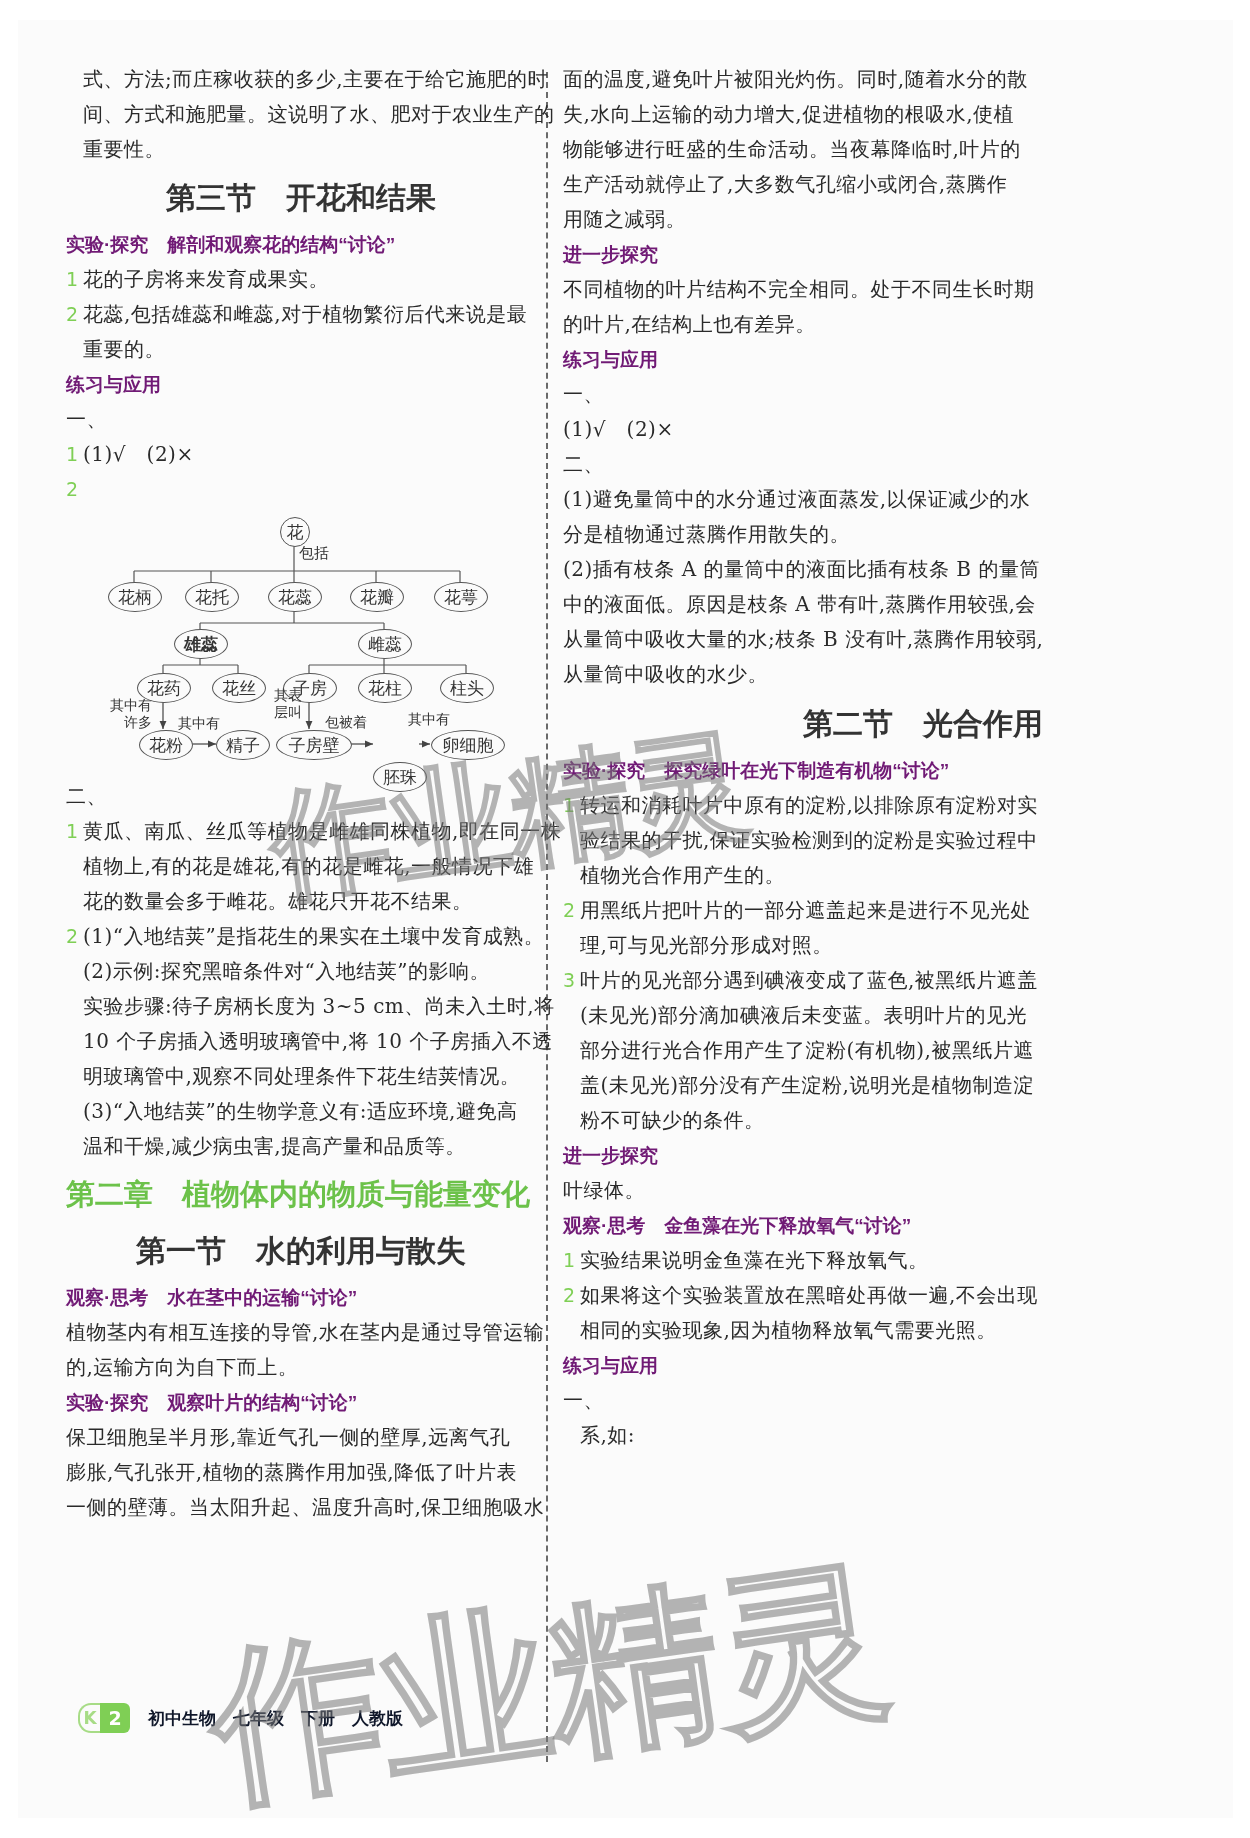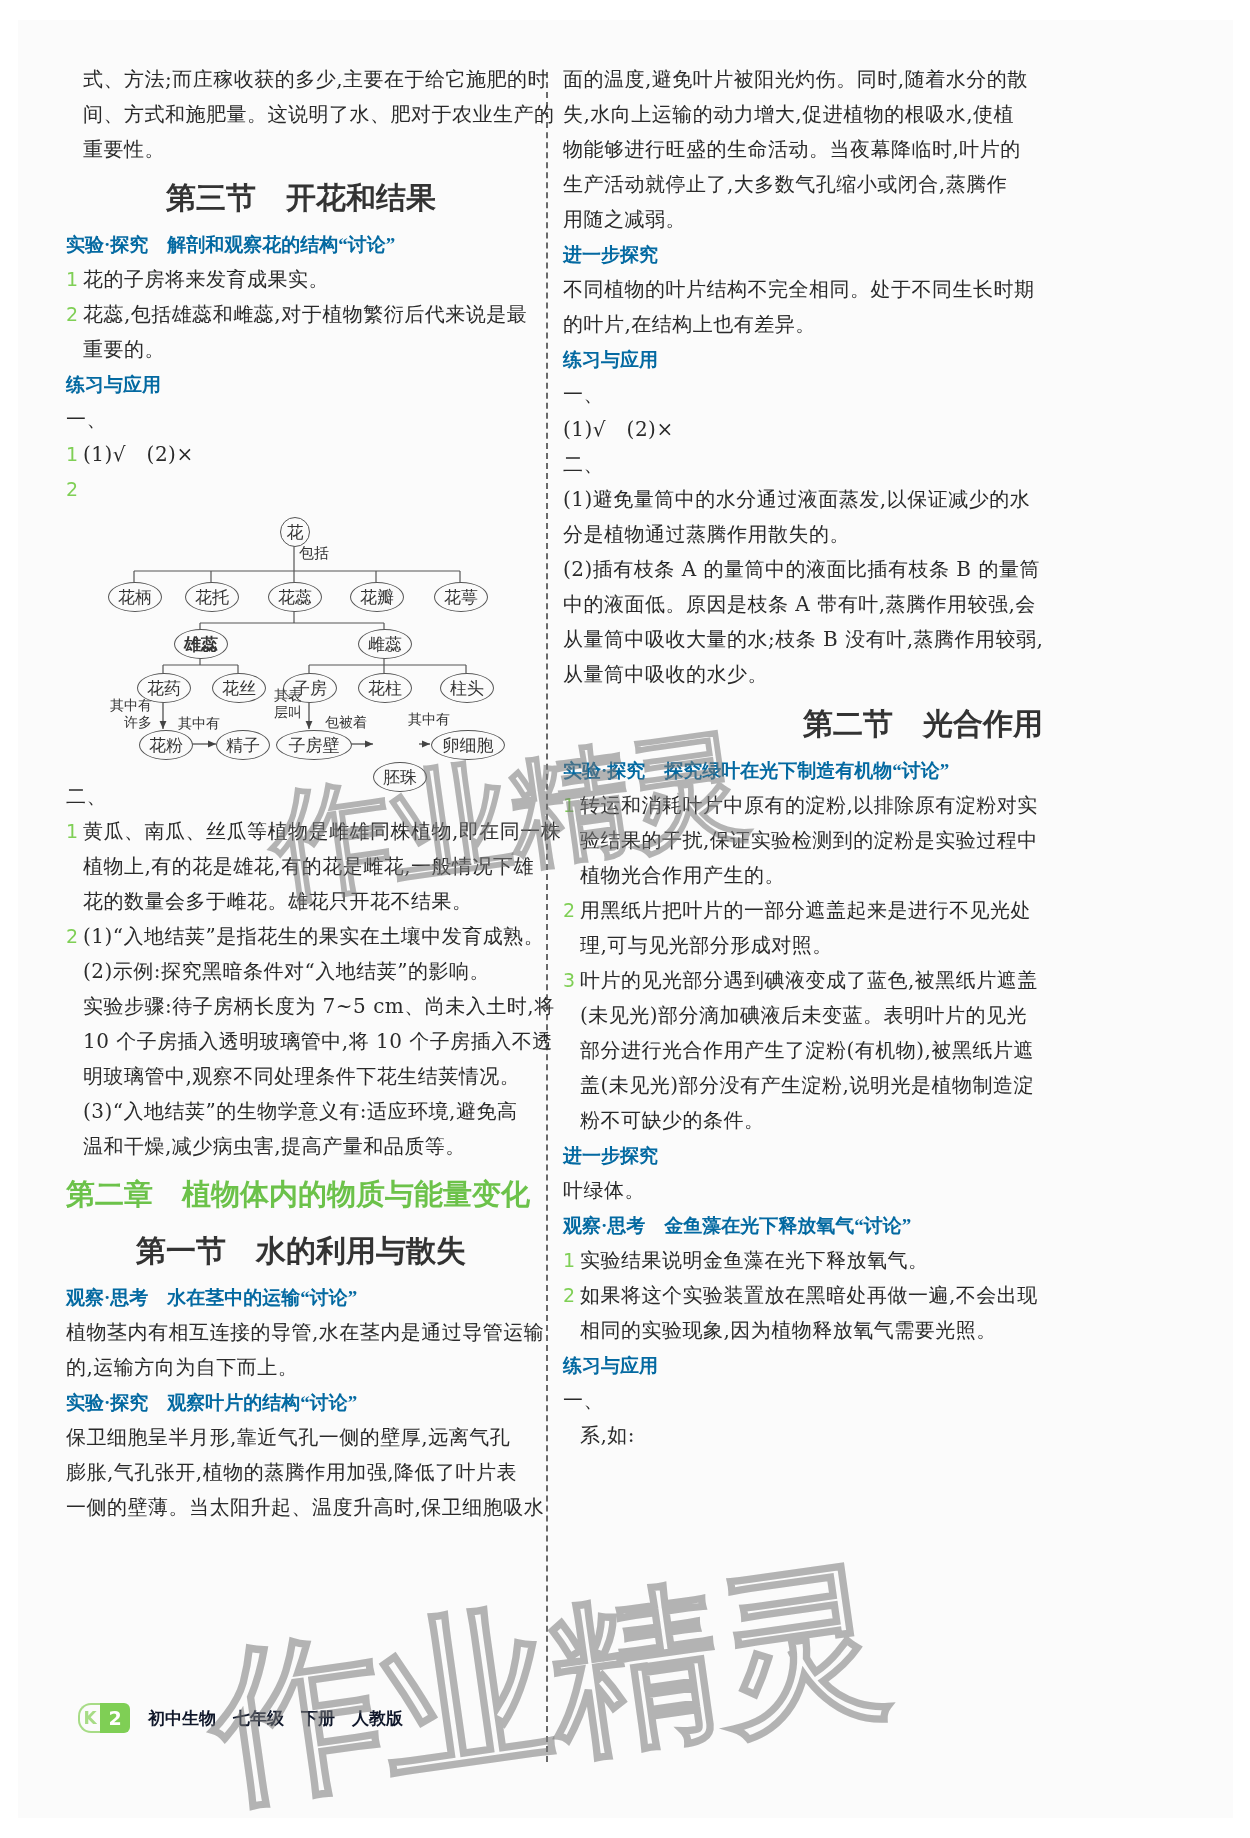--- a/index.html
+++ b/index.html
@@ -7,21 +7,21 @@
     width: 1250px; height: 1838px; background: #ffffff; position: relative; overflow: hidden;
     font-family: "DejaVu Serif", "Liberation Serif", serif; color: #2a2a2a;
   }
   .page-bg { position: absolute; left: 18px; top: 20px; width: 1215px; height: 1798px; background: #fbfbfb; }
   .col { position: absolute; top: 62px; }
   .col-left { left: 66px; width: 470px; }
   .col-right { left: 563px; width: 480px; }
   .divider { position: absolute; left: 546px; top: 72px; height: 1690px; border-left: 2px dashed #6a6a6a; width: 0; }
   .line { font-size: 20px; line-height: 35px; height: 35px; white-space: nowrap; letter-spacing: 0.5px; }
   .ind { padding-left: 17px; }
-  .hd { font-family: Liberation Serif, serif; font-weight: bold; font-size: 19px; line-height: 35px; height: 35px; color: #0369a1; white-space: nowrap; }
+  .hd { font-family: Liberation Sans, sans-serif; font-weight: bold; font-size: 19px; line-height: 35px; height: 35px; color: #701a75; white-space: nowrap; }
   .sec-title { font-family: "DejaVu Sans", "Liberation Sans", sans-serif; font-size: 30px; font-weight: bold; text-align: center; color: #333; height: 58px; line-height: 58px; white-space: nowrap; }
   .chap-title { font-family: "DejaVu Sans", "Liberation Sans", sans-serif; font-size: 29px; font-weight: bold; color: #6cc24a; height: 56px; line-height: 56px; white-space: nowrap; }
   .num { color: #7fcf55; font-family: "DejaVu Sans", "Liberation Sans", sans-serif; font-size: 19px; display: inline-block; width: 17px; }
   .diagram { position: relative; height: 272px; margin-top: 0; }
   .node { position: absolute; border: 1.3px solid #555; border-radius: 50%; font-size: 17px; text-align: center; height: 28px; line-height: 28px; background: #fbfbfb; color: #333; }
   .lbl { position: absolute; font-size: 14px; line-height: 17px; color: #333; white-space: nowrap; text-align: right; }
   .diagram svg { position: absolute; left: 0; top: 0; }
   .footer { position: absolute; left: 78px; top: 1703px; height: 30px; display: flex; align-items: center; }
   .badge-k { width: 20px; height: 26px; border: 2px solid #a7dc86; border-radius: 13px 0 0 13px; border-right: none; color: #a7dc86; font-family: "DejaVu Sans", sans-serif; font-size: 17px; line-height: 26px; text-align: center; font-weight: bold; }
   .badge-n { width: 30px; height: 30px; background: #7fcf55; color: #fff; font-family: "DejaVu Sans", sans-serif; font-weight: bold; font-size: 19px; line-height: 30px; text-align: center; border-radius: 0 6px 6px 0; }
@@ -125,21 +125,21 @@
     <div class="lbl" style="left:259px; top:207px;">包被着</div>
     <div class="lbl" style="left:342px; top:204px;">其中有</div>
   </div>
 
   <div class="line">二、</div>
   <div class="line"><span class="num">1</span><span>黄瓜、南瓜、丝瓜等植物是雌雄同株植物,即在同一株</span></div>
   <div class="line ind">植物上,有的花是雄花,有的花是雌花,一般情况下雄</div>
   <div class="line ind">花的数量会多于雌花。雄花只开花不结果。</div>
   <div class="line"><span class="num">2</span><span>(1)“入地结荚”是指花生的果实在土壤中发育成熟。</span></div>
   <div class="line ind">(2)示例:探究黑暗条件对“入地结荚”的影响。</div>
-  <div class="line ind">实验步骤:待子房柄长度为 7~5 cm、尚未入土时,将</div>
+  <div class="line ind">实验步骤:待子房柄长度为 3~5 cm、尚未入土时,将</div>
   <div class="line ind">10 个子房插入透明玻璃管中,将 10 个子房插入不透</div>
   <div class="line ind">明玻璃管中,观察不同处理条件下花生结荚情况。</div>
   <div class="line ind">(3)“入地结荚”的生物学意义有:适应环境,避免高</div>
   <div class="line ind">温和干燥,减少病虫害,提高产量和品质等。</div>
 
   <div class="chap-title" style="margin-top:2px;">第二章　植物体内的物质与能量变化</div>
   <div class="sec-title">第一节　水的利用与散失</div>
 
   <div class="hd">观察·思考　水在茎中的运输“讨论”</div>
   <div class="line">植物茎内有相互连接的导管,水在茎内是通过导管运输</div>

